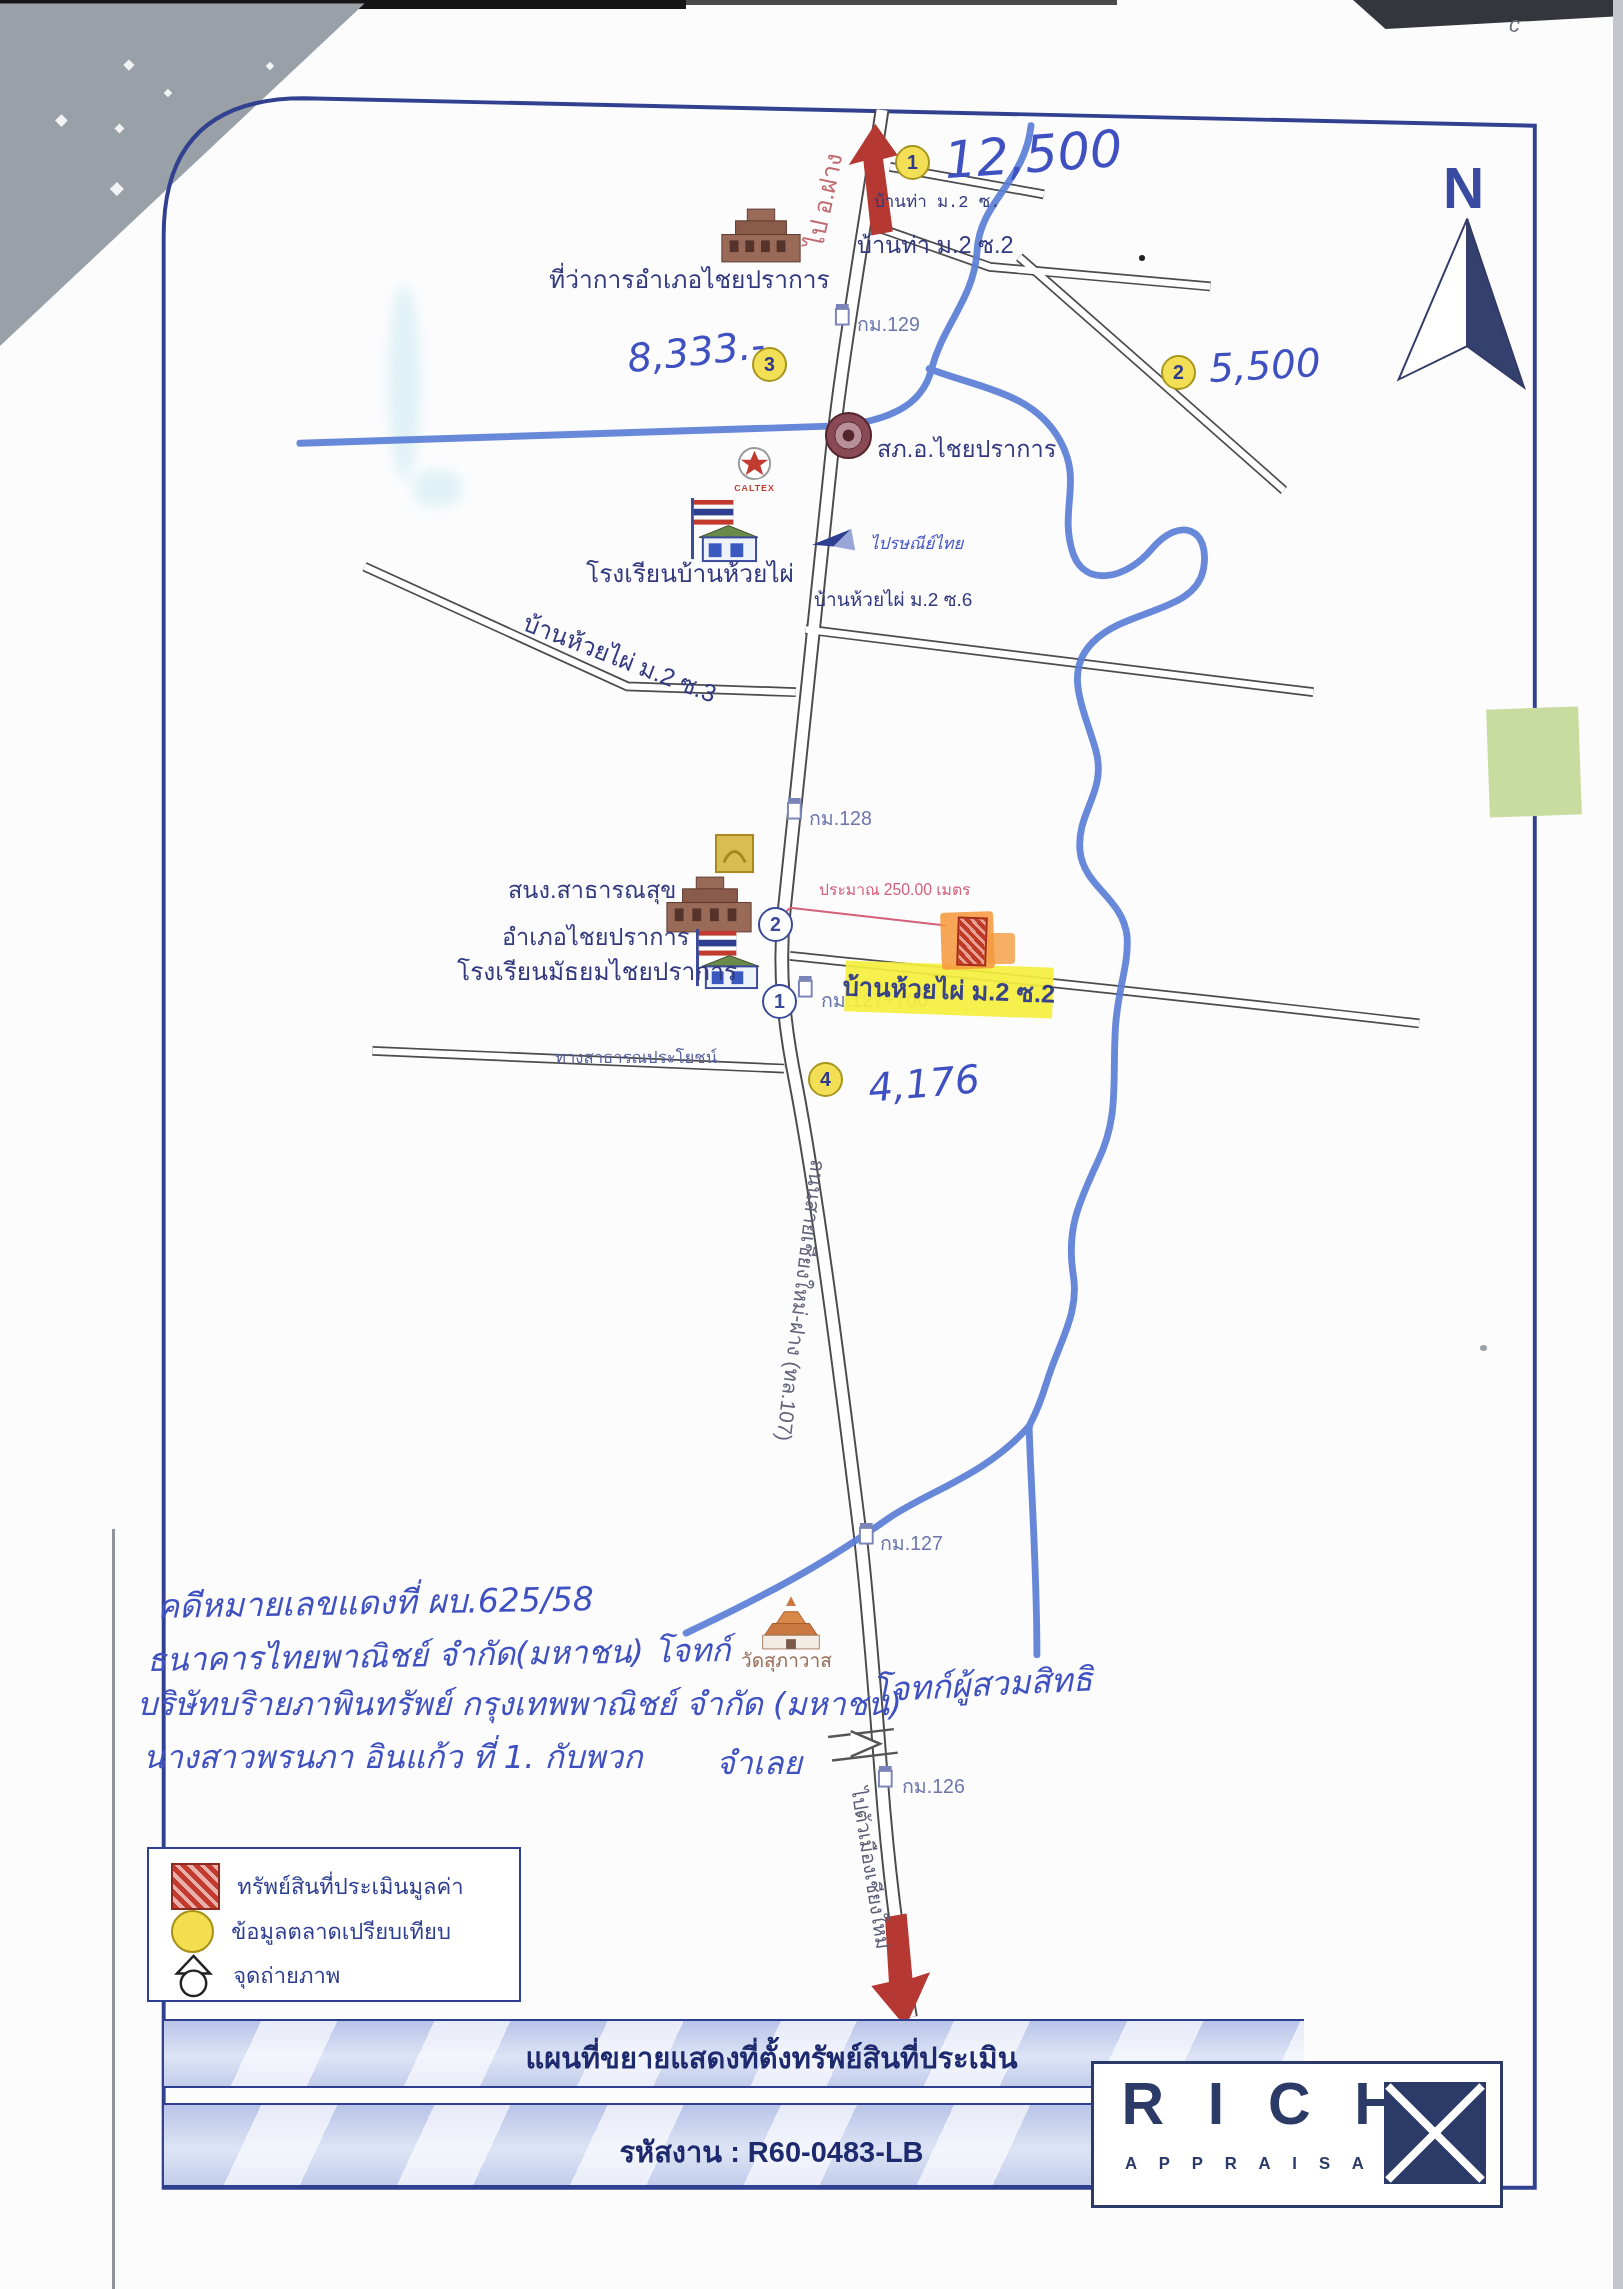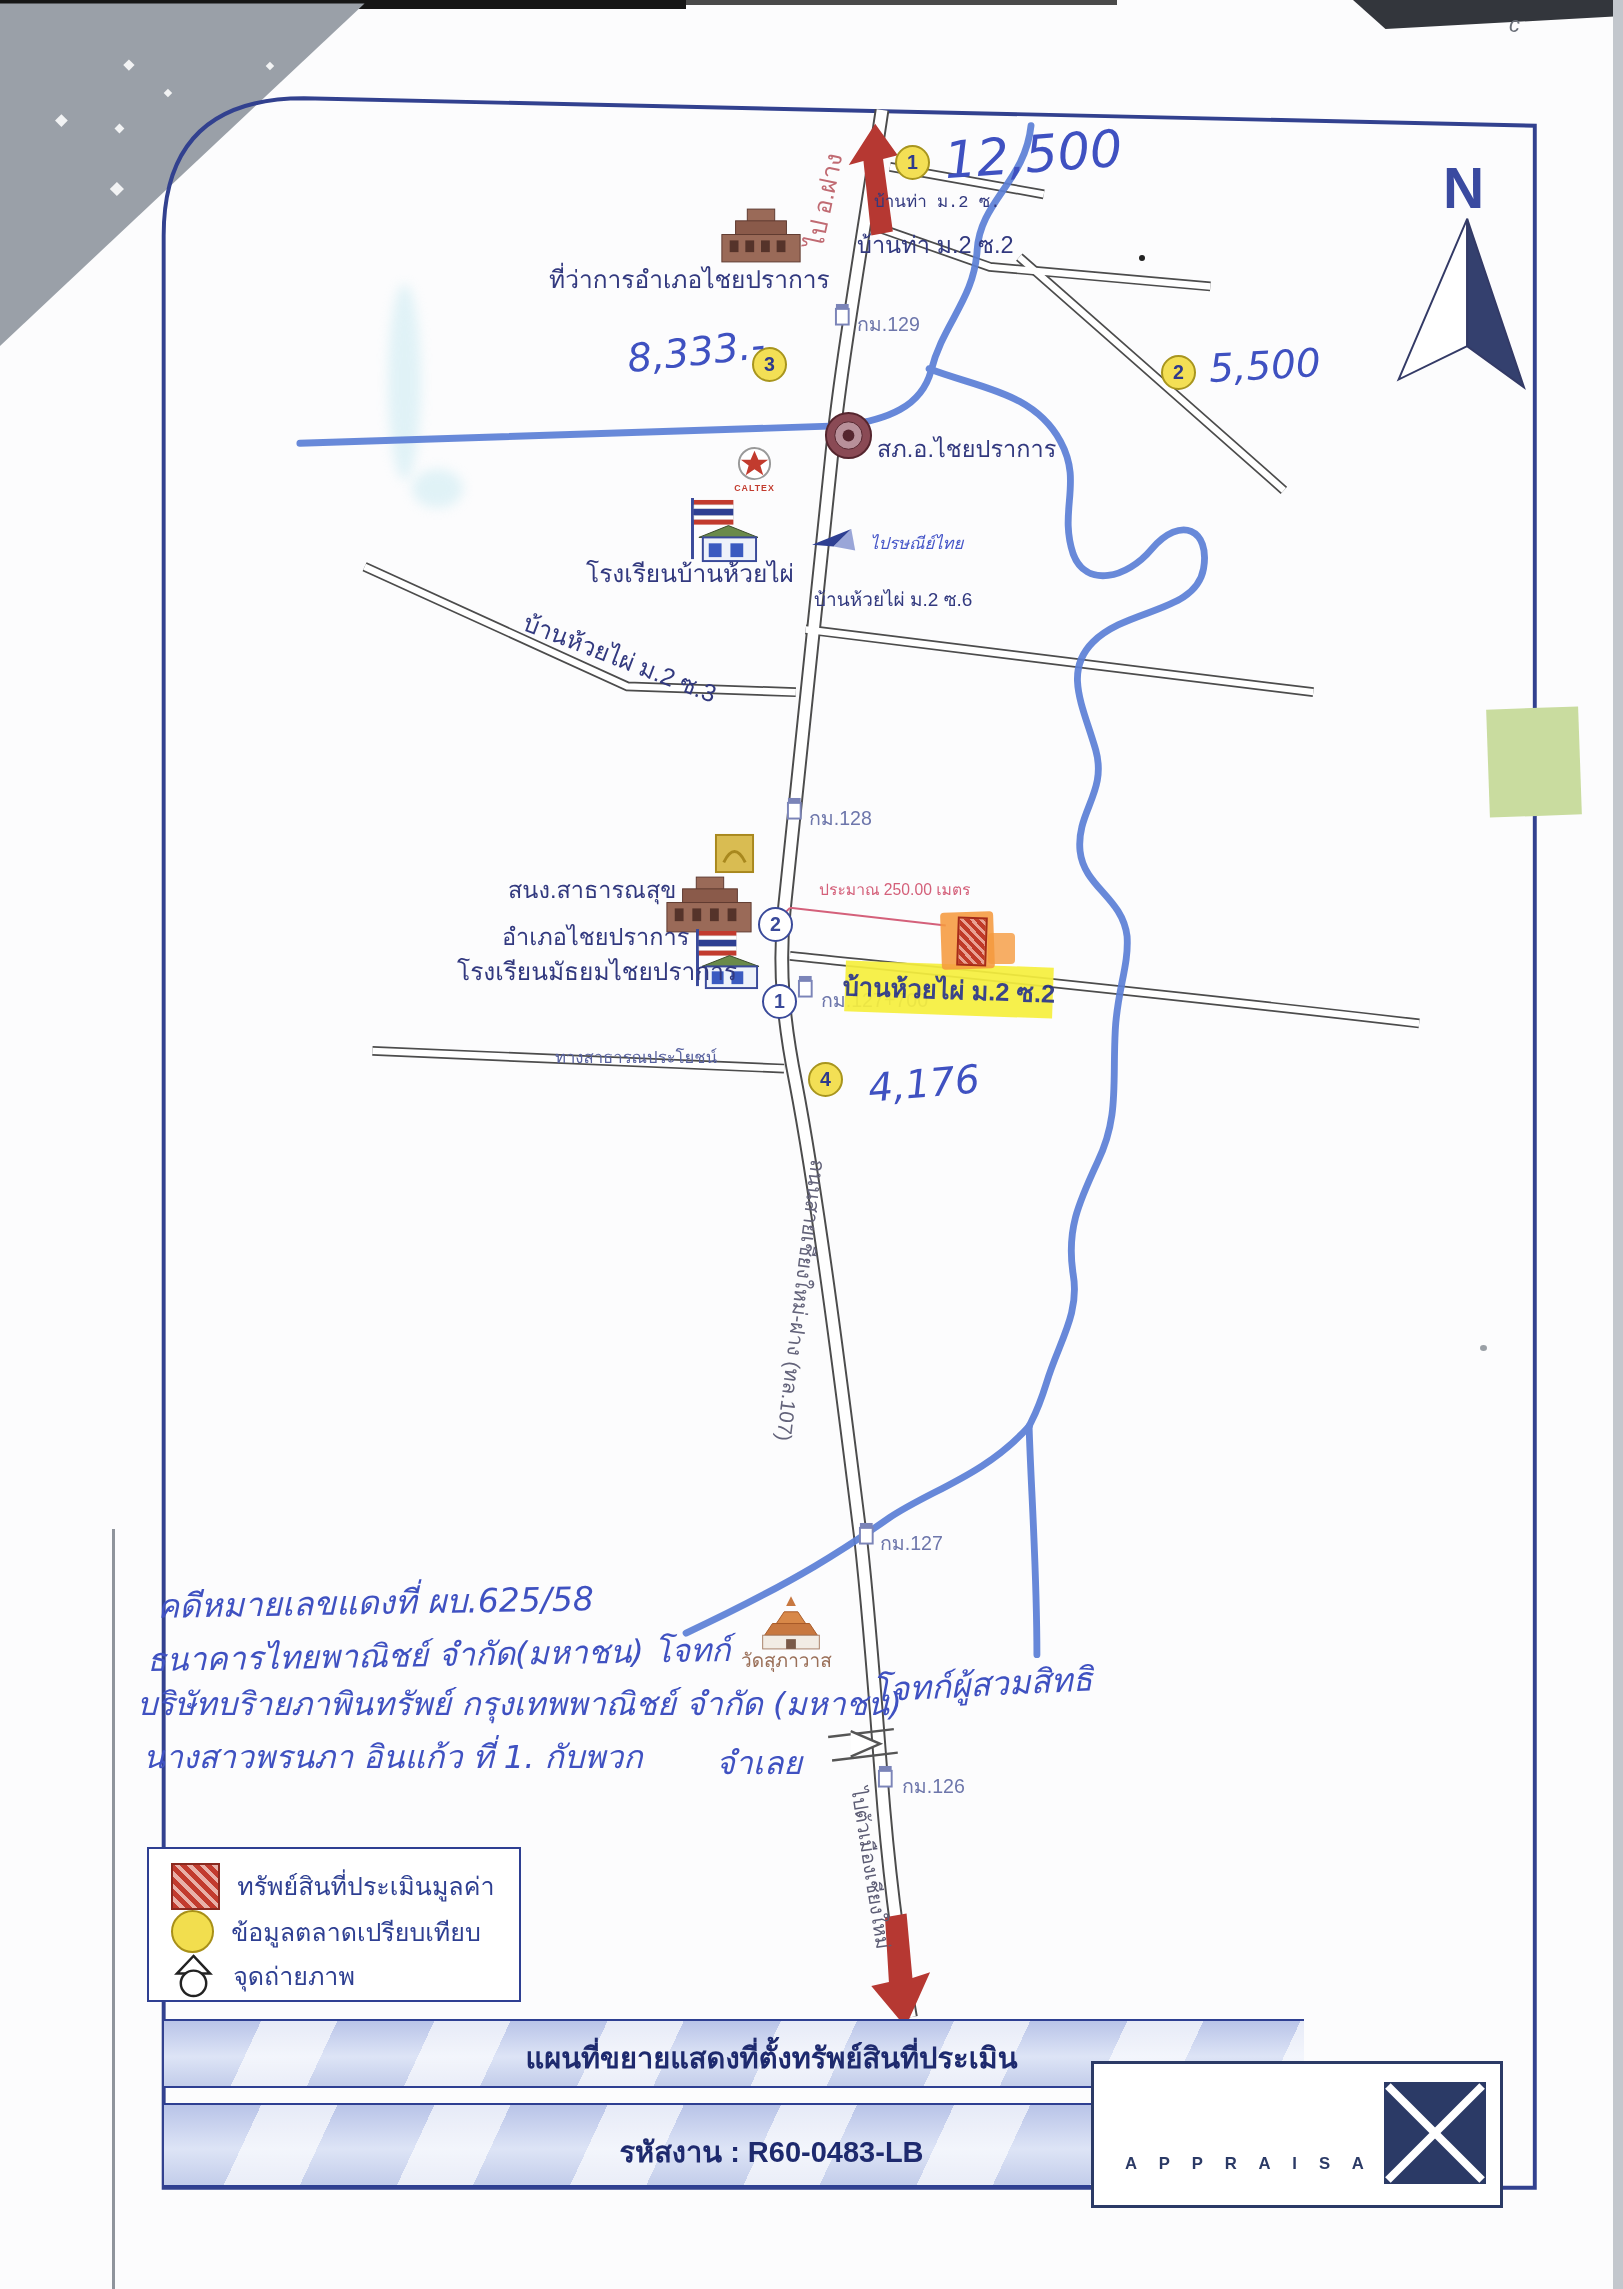--- a/index.html
+++ b/index.html
@@ -12,21 +12,21 @@
         font-family:"DejaVu Sans",sans-serif;}
   .marker{position:absolute;width:35px;height:35px;border-radius:50%;background:#f3df55;
           border:2px solid #a8951e;display:flex;align-items:center;justify-content:center;
           color:#2e3a8c;font-weight:bold;font-size:19.6px;box-sizing:border-box;}
   .photo{position:absolute;width:35px;height:35px;border-radius:50%;background:#fff;
          border:2.9px solid #3a4a9a;display:flex;align-items:center;justify-content:center;
          color:#3a4a9a;font-weight:bold;font-size:19.6px;box-sizing:border-box;}
   .legend-box{position:absolute;left:147px;top:1847px;width:374px;height:155px;background:#fff;
               border:2.9px solid #2e3f92;box-sizing:border-box;z-index:6;}
   .legend-row{position:absolute;display:flex;align-items:center;}
-  .legend-label{color:#2e3f92;font-size:25px;margin-left:17.6px;white-space:nowrap;}
+  .legend-label{color:#2e3f92;font-size:22px;margin-left:17.6px;white-space:nowrap;}
   .band{position:absolute;left:164px;width:1140px;border-top:2.9px solid #2e3f92;border-bottom:2.9px solid #2e3f92;
         background:linear-gradient(180deg,#b9c4e8 0%,#dde4f6 55%,#c3cdea 100%);box-sizing:border-box;}
   .band-stripes{position:absolute;inset:0;background:repeating-linear-gradient(115deg,
         rgba(255,255,255,0) 0 88px, rgba(255,255,255,.65) 88px 157px);}
   .band-text{position:absolute;left:176px;width:863px;text-align:center;color:#1e2a6e;
              font-weight:bold;font-size:29px;}
   .rich-box{position:absolute;left:1091px;top:2061px;width:412px;height:147px;background:#fff;
             border:3.9px solid #2b3a66;box-sizing:border-box;z-index:7;}
   .rich-word{position:absolute;left:27.4px;top:5.9px;color:#2b3a66;font-weight:bold;font-size:59px;
              letter-spacing:13.7px;font-family:"Liberation Sans",sans-serif;}
@@ -321,20 +321,21 @@
   <div class="band" style="top:2019px;height:69px;">
     <div class="band-stripes"></div>
     <div class="band-text" style="top:13.7px;">แผนที่ขยายแสดงที่ตั้งทรัพย์สินที่ประเมิน</div>
   </div>
   <div class="band" style="top:2103px;height:84px;">
     <div class="band-stripes"></div>
     <div class="band-text" style="top:23.5px;">รหัสงาน : R60-0483-LB</div>
   </div>
 
   <div class="rich-box">
+    <div class="rich-word">R I C H</div>
     <div class="rich-sub">A P P R A I S A L</div>
     <svg width="102" height="102" style="position:absolute;right:13.7px;top:17.6px;" viewBox="0 0 104 104">
       <rect x="0" y="0" width="104" height="104" fill="#2b3a66"></rect>
       <line x1="4" y1="4" x2="100" y2="100" stroke="#fff" stroke-width="8"></line>
       <line x1="100" y1="4" x2="4" y2="100" stroke="#fff" stroke-width="8"></line>
     </svg>
   </div>
 
   <div class="abs" style="left:1488px;top:708px;width:92px;height:108px;background:#c9dc9f;transform:rotate(-2deg);z-index:8;"></div>
 

